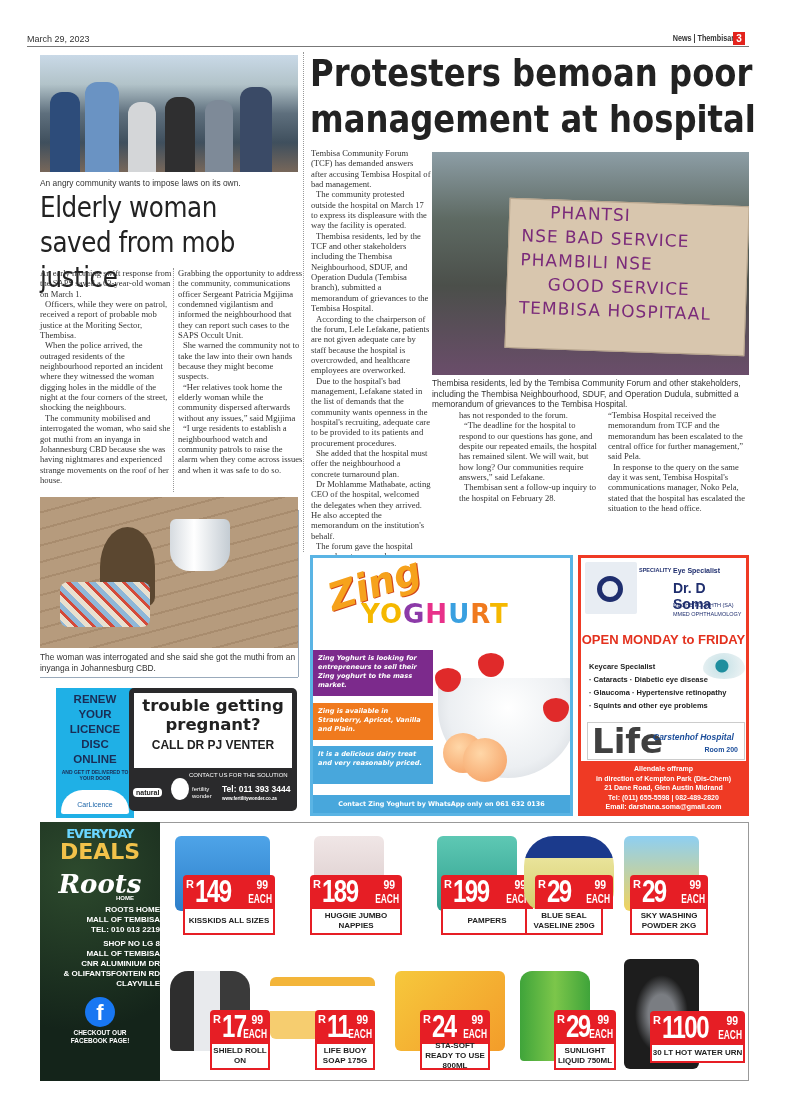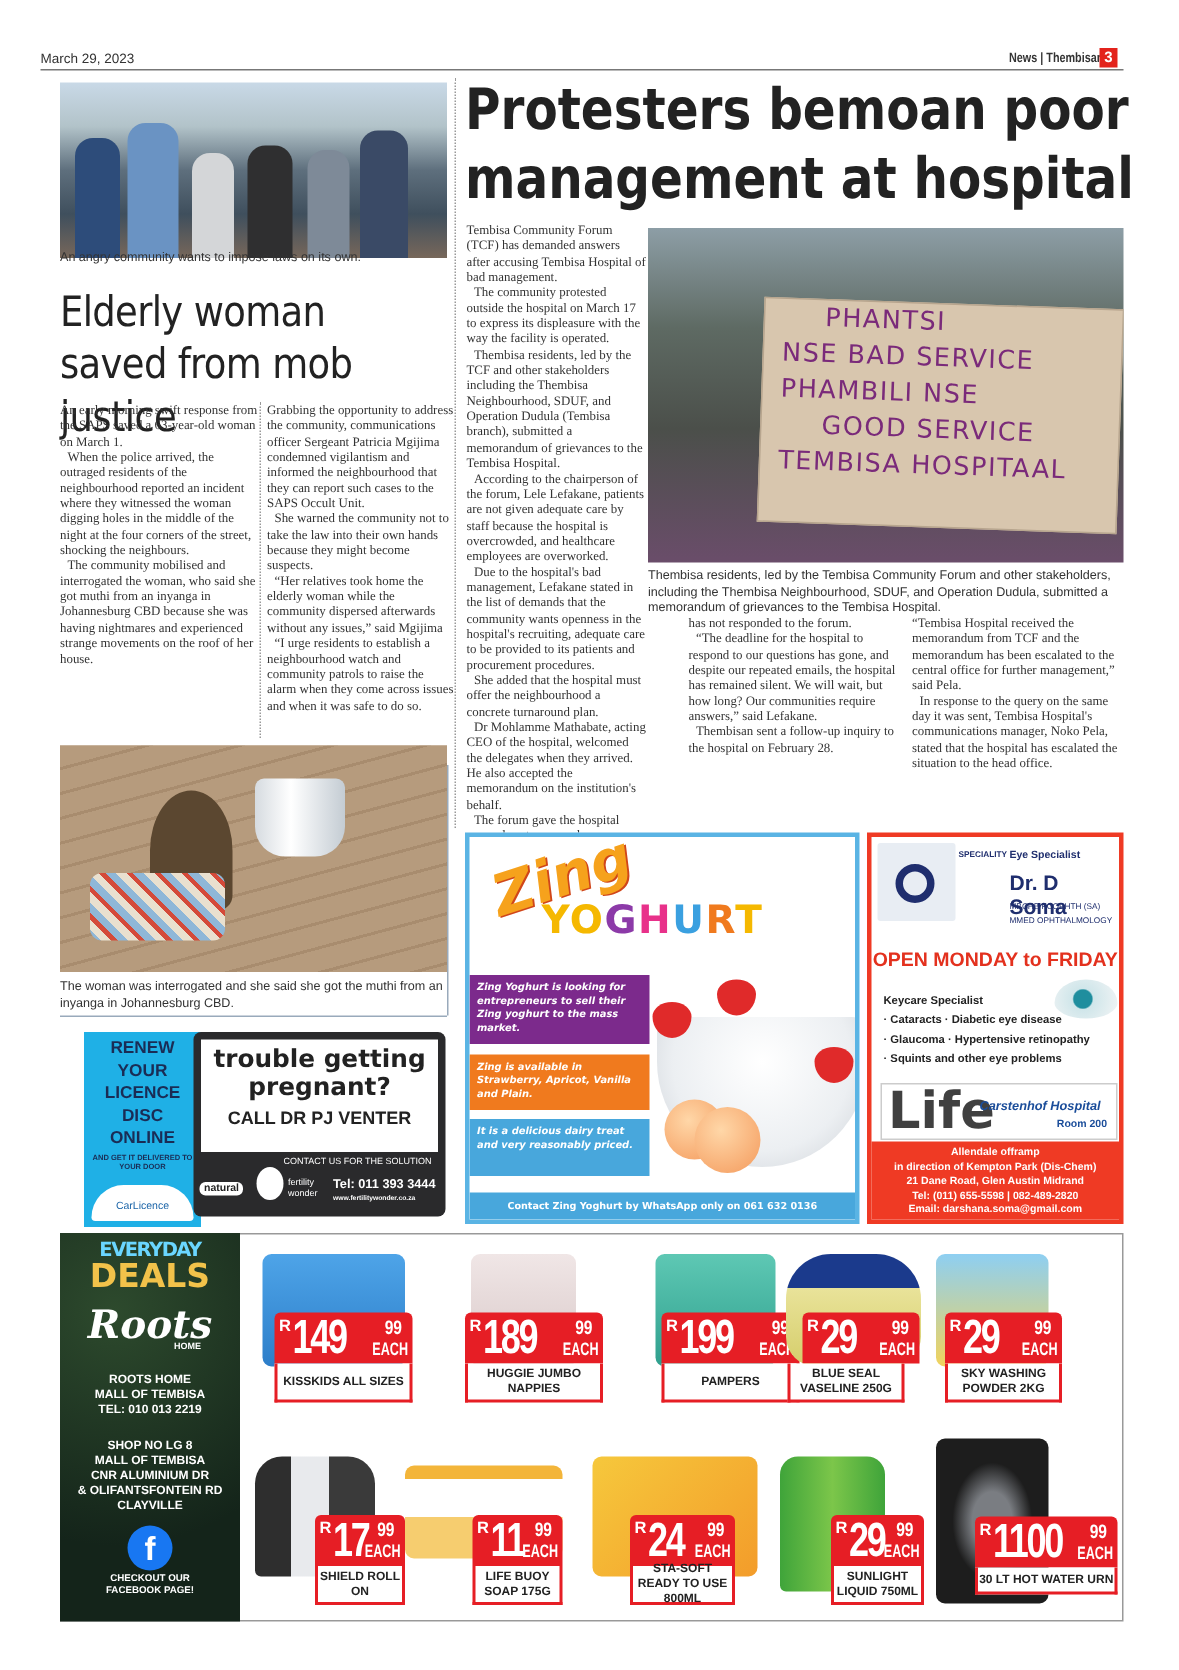--- a/index.html
+++ b/index.html
@@ -70,21 +70,21 @@
   #ad-eye .hosp { position: absolute; left: 65px; top: 9px; font-size: 8.5px; font-weight: bold; font-style: italic; color: #1b4d9a; }
   #ad-eye .room { position: absolute; right: 6px; top: 23px; font-size: 7px; font-weight: bold; color: #1b4d9a; }
   #ad-eye .addr { position: absolute; left: 0; bottom: 0; width: 100%; height: 52px; background: #ef3a24; color: #fff; text-align: center; font-size: 7px; font-weight: bold; line-height: 9.5px; padding-top: 3px; }
   
   #deals { left: 40px; top: 822px; width: 709px; height: 259px; border: 1px solid #999; }
   #deals-side { left: 40px; top: 822px; width: 120px; height: 259px; background: radial-gradient(circle at 30% 20%, #2d4a2d, #14241a 70%); text-align: center; font-family: "Liberation Sans", sans-serif; }
   #deals-side .ev { font-family: "DejaVu Sans", sans-serif; color: #6ad6ff; font-size: 13px; font-weight: bold; margin-top: 4px; letter-spacing: -1px; }
   #deals-side .dl { font-family: "DejaVu Sans", sans-serif; color: #f2c24a; font-size: 22px; font-weight: bold; line-height: 22px; }
   #deals-side .roots { color: #fff; font-family: "DejaVu Serif", serif; font-style: italic; font-size: 26px; font-weight: bold; margin-top: 6px; }
   #deals-side .home { color: #fff; font-size: 6px; font-weight: bold; margin-left: 50px; margin-top: -4px; }
-  #deals-side .info { color: #fff; font-size: 8px; font-weight: bold; line-height: 10px; margin-top: 14px; }
+  #deals-side .info { color: #fff; font-size: 8px; font-weight: bold; line-height: 10px; margin-top: 4px; text-align: right; }
   #deals-side .fb { width: 30px; height: 30px; border-radius: 50%; background: #1877f2; color: #fff; font-size: 22px; font-weight: bold; line-height: 32px; margin: 8px auto 2px; }
   #deals-side .chk { color: #fff; font-size: 6.5px; font-weight: bold; line-height: 8px; }
   .product { position: absolute; width: 118px; height: 118px; }
   .product .img { position: absolute; left: 10px; top: 6px; width: 95px; height: 75px; border-radius: 6px; }
   .product .tag { position: absolute; left: 18px; top: 45px; width: 92px; height: 34px; background: #e61e25; border-radius: 4px 4px 0 0; color: #fff; font-family: "Liberation Sans", sans-serif; font-weight: bold; }
   .tag .r { position: absolute; left: 3px; top: 3px; font-size: 11px; }
   .tag .main { position: absolute; left: 12px; top: -2px; font-size: 32px; letter-spacing: -2px; transform: scaleX(0.75); transform-origin: left; }
   .tag .cents { position: absolute; right: 6px; top: 2px; font-size: 13px; transform: scaleX(0.8); }
   .tag .each { position: absolute; right: 3px; top: 17px; font-size: 12px; transform: scaleX(0.7); transform-origin: right; }
   .product .name { position: absolute; left: 18px; top: 79px; width: 92px; height: 26px; background: #fff; border: 2px solid #e61e25; border-top: none; text-align: center; font-family: "Liberation Sans", sans-serif; font-weight: bold; font-size: 8px; line-height: 10px; color: #222; display: flex; align-items: center; justify-content: center; transform-origin: center; }
@@ -101,25 +101,26 @@
 <div class="abs vdot" style="left:173px;top:268px;height:224px;"></div>
 
 <div class="abs photo" id="photo1">
   <div class="p" style="left:10px;width:30px;height:80px;background:#2d4c7a;"></div>
   <div class="p" style="left:45px;width:34px;height:90px;background:#6a93c3;"></div>
   <div class="p" style="left:88px;width:28px;height:70px;background:#d4d6d8;"></div>
   <div class="p" style="left:125px;width:30px;height:75px;background:#2f2f30;"></div>
   <div class="p" style="left:165px;width:28px;height:72px;background:#7e8a98;"></div>
   <div class="p" style="left:200px;width:32px;height:85px;background:#3a4a66;"></div>
 </div>
-<div class="abs caption" style="left:40px;top:166px;width:260px;">An angry community wants to impose laws on its own.</div>
+<div class="abs caption" style="left:40px;top:178px;width:260px;">An angry community wants to impose laws on its own.</div>
 <div class="abs" id="hl-left">Elderly woman saved from mob justice</div>
 
 <div class="abs body-text" style="left:40px;top:268px;width:132px;">
   <p>An early morning swift response from the SAPS saved a 63-year-old woman on March 1.</p>
+  <p>Officers, while they were on patrol, received a report of probable mob justice at the Moriting Sector, Thembisa.</p>
   <p>When the police arrived, the outraged residents of the neighbourhood reported an incident where they witnessed the woman digging holes in the middle of the night at the four corners of the street, shocking the neighbours.</p>
   <p>The community mobilised and interrogated the woman, who said she got muthi from an inyanga in Johannesburg CBD because she was having nightmares and experienced strange movements on the roof of her house.</p>
 </div>
 <div class="abs body-text" style="left:178px;top:268px;width:125px;">
   <p>Grabbing the opportunity to address the community, communications officer Sergeant Patricia Mgijima condemned vigilantism and informed the neighbourhood that they can report such cases to the SAPS Occult Unit.</p>
   <p>She warned the community not to take the law into their own hands because they might become suspects.</p>
   <p>“Her relatives took home the elderly woman while the community dispersed afterwards without any issues,” said Mgijima</p>
   <p>“I urge residents to establish a neighbourhood watch and community patrols to raise the alarm when they come across issues and when it was safe to do so.</p>
 </div>
 

